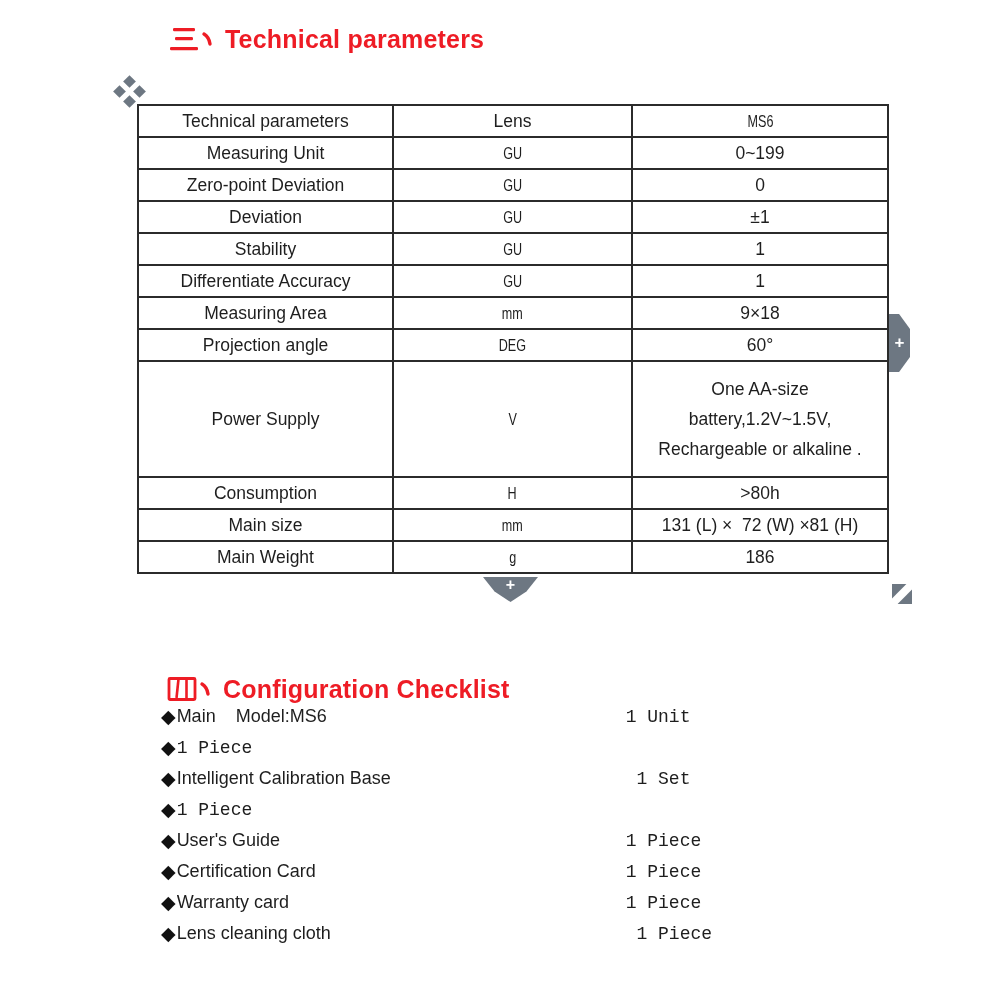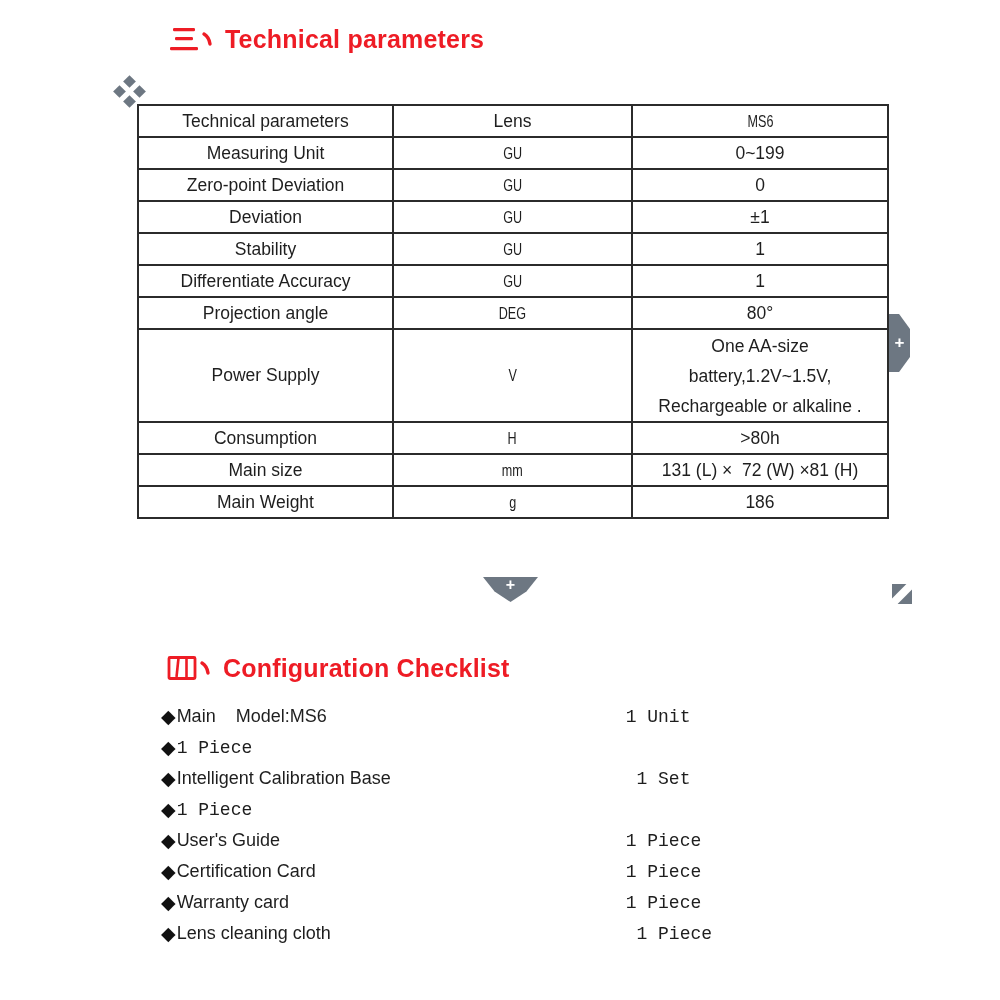--- a/index.html
+++ b/index.html
@@ -18,35 +18,35 @@
     font-family:"Liberation Sans","DejaVu Sans",sans-serif;
   }
   .vh{position:absolute;width:1px;height:1px;overflow:hidden;clip-path:inset(50%);white-space:nowrap;}
 
   
   .sec-heading{
     position:absolute;display:flex;align-items:center;gap:11px;
     margin:0;color:var(--accent-red);font-size:25px;font-weight:bold;letter-spacing:.2px;
   }
   #h-tech{left:168px;top:24px;}
-  #h-conf{left:166px;top:653px;}
+  #h-conf{left:166px;top:674px;}
   .hanzi-svg{display:block;color:var(--accent-red);}
 
   
   .spec-table{
     position:absolute;left:137px;top:104px;width:750px;
     border-collapse:collapse;table-layout:fixed;background:#fff;
   }
   .spec-table th,.spec-table td{
     border:2px solid var(--border-dark);
     text-align:center;vertical-align:middle;
     font-size:17.5px;font-weight:normal;padding:0 4px;height:32px;
     overflow:hidden;
   }
-  .spec-table tr.tall td{height:93px;}
+  .spec-table tr.tall td{height:116px;}
   .unit-text{display:inline-block;transform:scaleX(.74);transform-origin:center;font-size:17px;}
   .val{white-space:pre-wrap;line-height:30px;display:inline-block;}
 
   
   .checklist{position:absolute;left:161px;top:701px;width:600px;}
   .chk-item{display:flex;align-items:center;height:31px;font-size:18px;}
   .bullet{font-size:19px;line-height:1;margin-right:1px;color:#111;}
   .chk-label{white-space:pre;flex:0 0 449px;overflow:hidden;}
   .chk-qty{white-space:pre;font-family:Liberation Mono, monospace;}
 
@@ -130,23 +130,28 @@
         <td><span>Stability</span></td>
         <td><span class="unit-text">GU</span></td>
         <td><span class="val">1</span></td>
       </tr>
       <tr>
         <td><span>Differentiate Accuracy</span></td>
         <td><span class="unit-text">GU</span></td>
         <td><span class="val">1</span></td>
       </tr>
       <tr>
+        <td><span>Measuring Area</span></td>
+        <td><span class="unit-text">mm</span></td>
+        <td><span class="val">9×18</span></td>
+      </tr>
+      <tr>
         <td><span>Projection angle</span></td>
         <td><span class="unit-text">DEG</span></td>
-        <td><span class="val">80°</span></td>
+        <td><span class="val">60°</span></td>
       </tr>
       <tr class="tall">
         <td><span>Power Supply</span></td>
         <td><span class="unit-text">V</span></td>
         <td><span class="val">One AA-size
 battery,1.2V~1.5V,
 Rechargeable or alkaline .</span></td>
       </tr>
       <tr>
         <td><span>Consumption</span></td>

